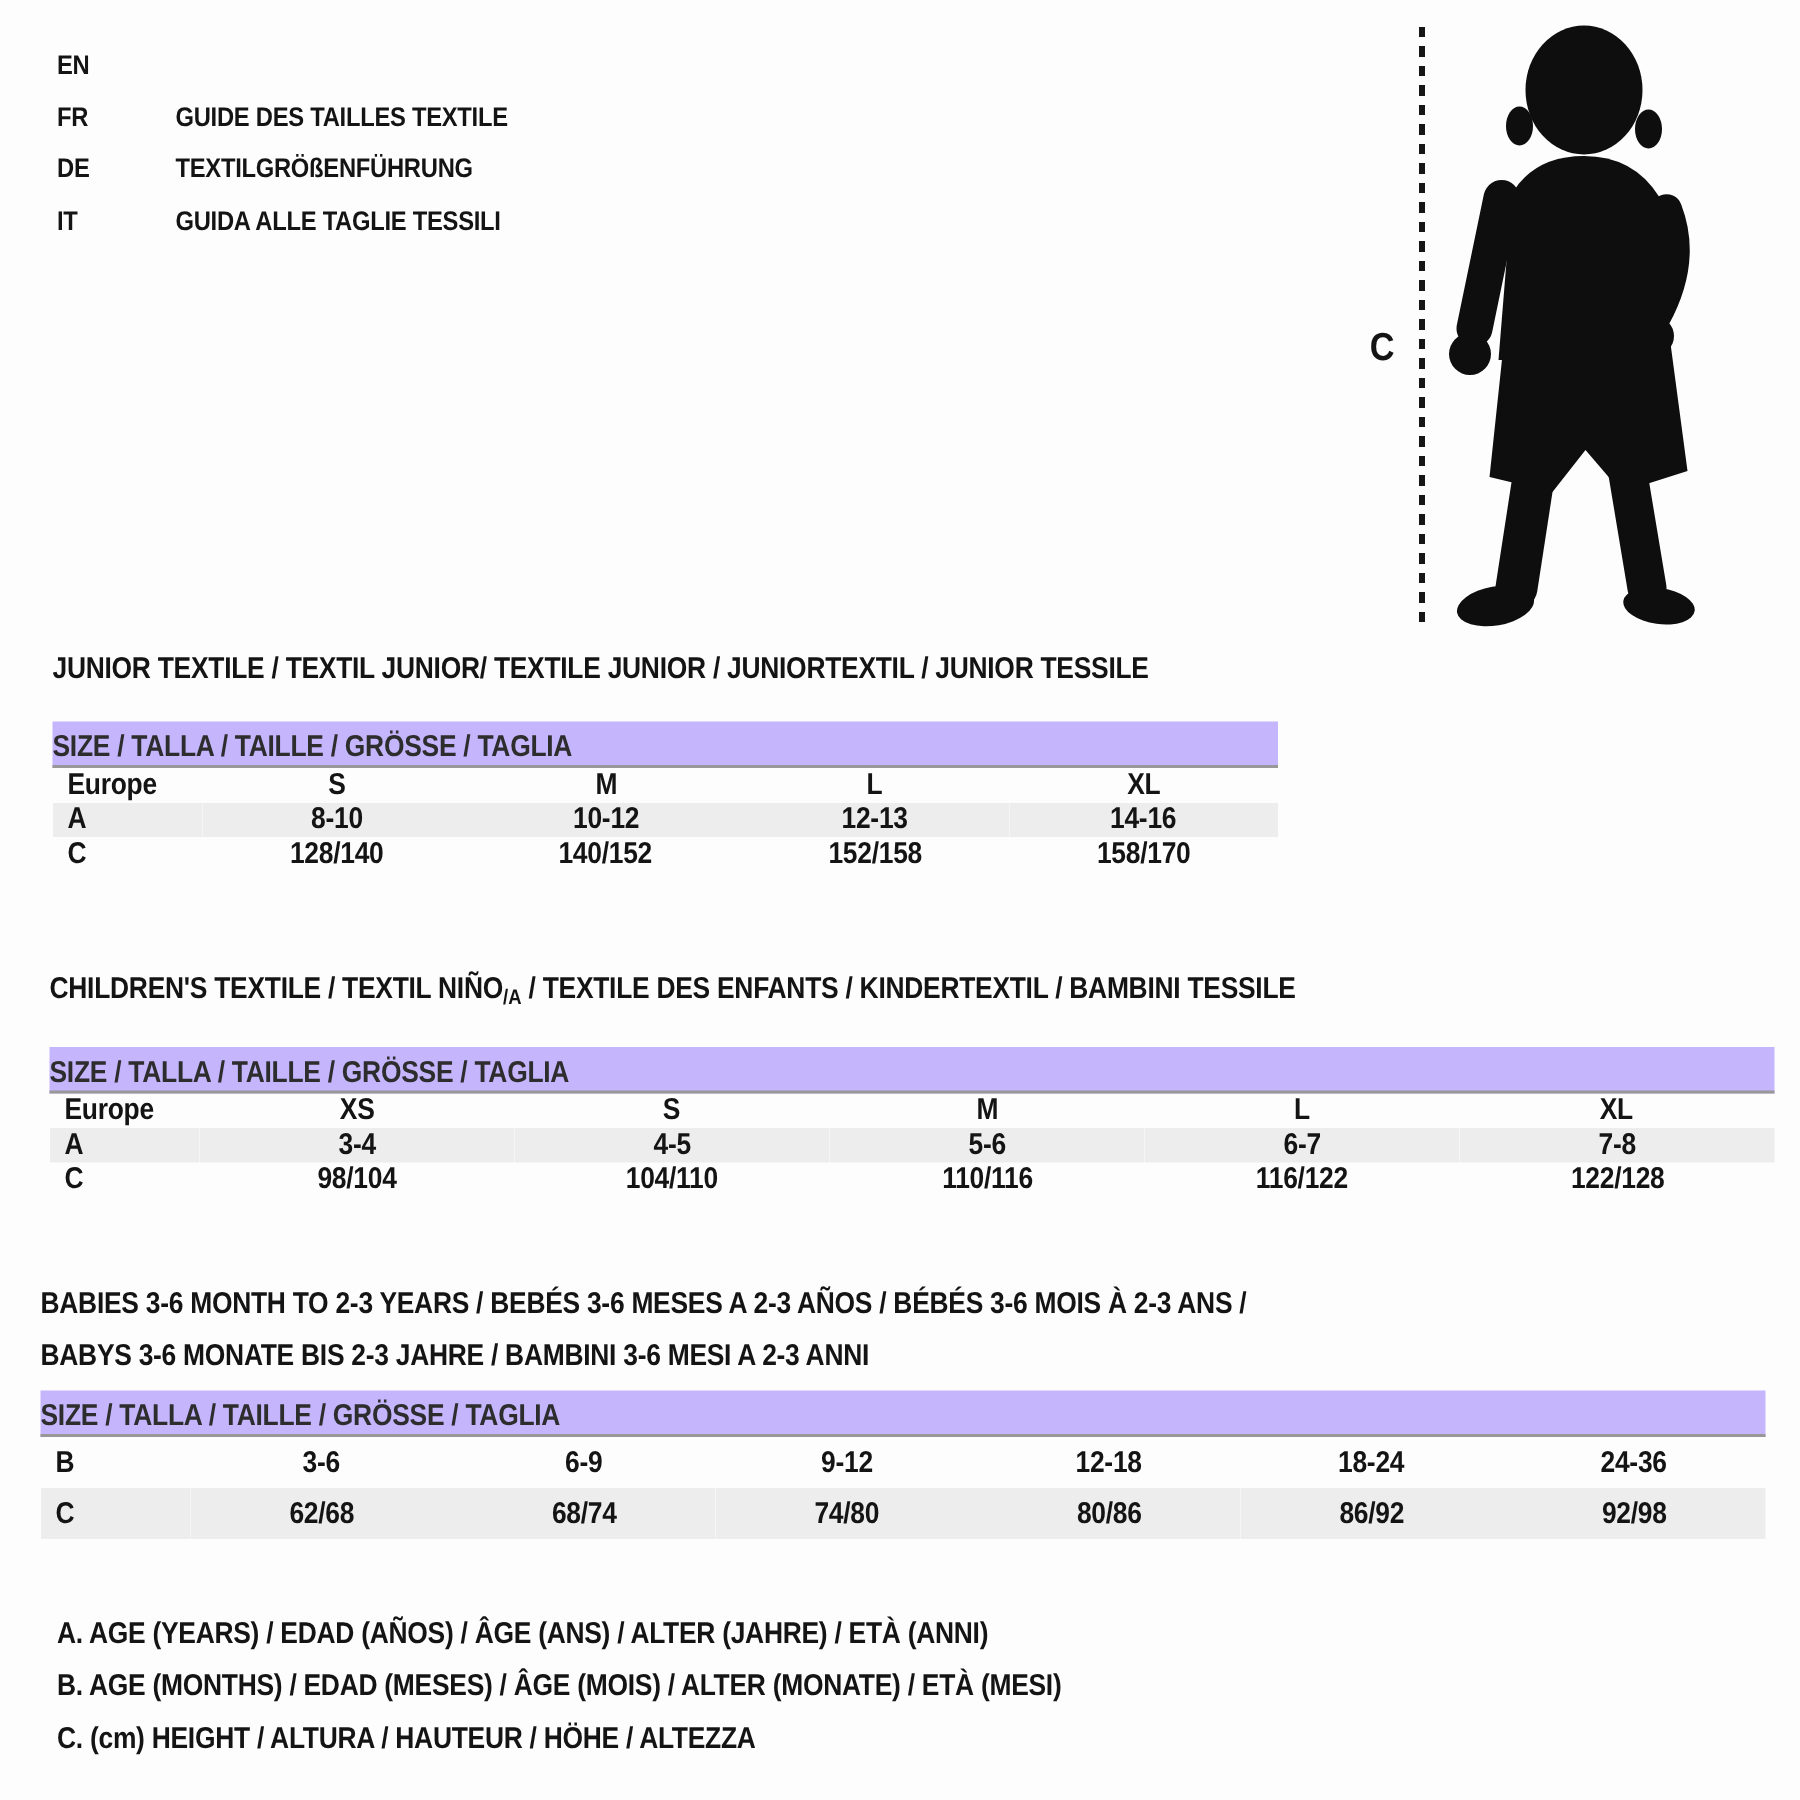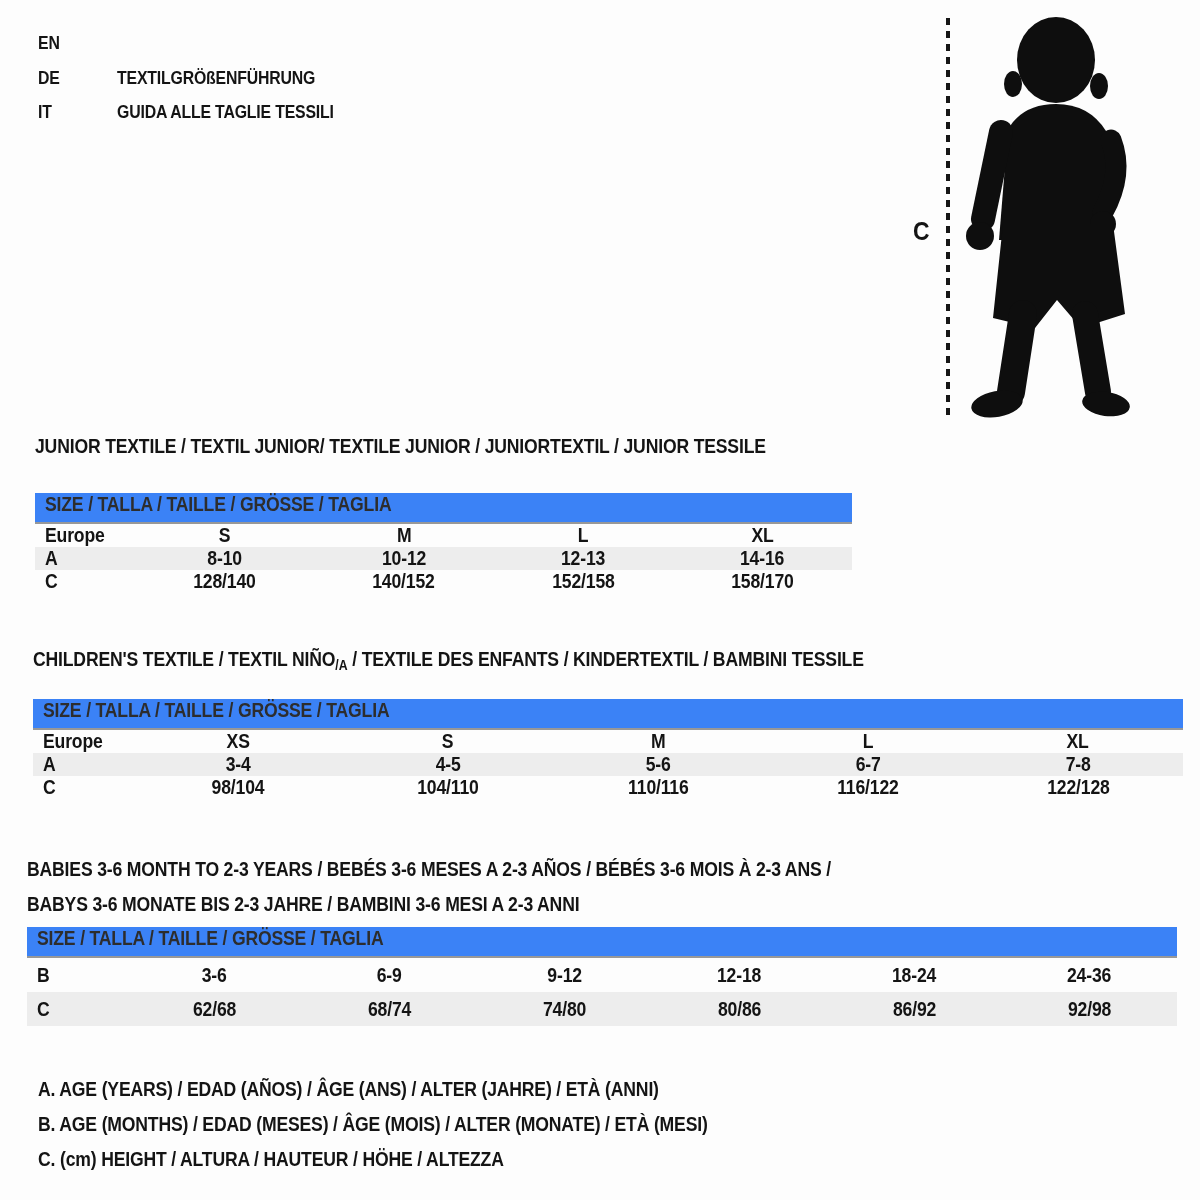--- a/index.html
+++ b/index.html
@@ -25,26 +25,26 @@
     left:946px; top:18px; width:4px; height:398px;
     background:repeating-linear-gradient(180deg,#161616 0 7px,transparent 7px 13px);
   }
   #height-label { left:912px; top:216px; font-size:26px; }
   #baby-figure { left:963px; top:14px; width:177px; height:404px; }
 
   
   .sec-title { font-size:20px; line-height:22px; }
   .sub-a { font-size:14px; vertical-align:-4px; letter-spacing:0; }
   .size-bar {
-    height:29px; background:#3b82f6; border-bottom:2px solid #989898;
-    display:flex; align-items:flex-start; padding-left:10px;
+    height:29px; background:#c4b5fd; border-bottom:2px solid #989898;
+    display:flex; align-items:flex-end; 
     font-size:20px; color:#2d2d2d;
   }
   #junior-section   { left:35px; top:435px; width:817px; }
-  #junior-section .sec-title { margin-bottom:36px; }
+  #junior-section .sec-title { margin-bottom:24px; }
   #children-section { left:33px; top:648px; width:1150px; }
   #children-section .sec-title { margin-bottom:23px; }
   #babies-section   { left:27px; top:852px; width:1150px; }
   #babies-section .sec-title { line-height:35px; margin-bottom:5px; }
 
   table.size-table { width:100%; border-collapse:collapse; table-layout:fixed; }
   table.size-table td {
     height:18px; padding:0; text-align:center; font-size:20px;
     overflow:hidden; white-space:nowrap;
   }
@@ -56,20 +56,24 @@
   
   #legend { left:38px; top:1072px; }
   .legend-line { font-size:20px; line-height:35px; }
 </style>
 </head>
 <body>
 
 <div id="lang-list" class="abs">
   <div class="lang-row">
     <span class="lang-code"><span class="cz">EN</span></span>
+  </div>
+  <div class="lang-row">
+    <span class="lang-code"><span class="cz">FR</span></span>
+    <span><span class="cz">GUIDE DES TAILLES TEXTILE</span></span>
   </div>
   <div class="lang-row">
     <span class="lang-code"><span class="cz">DE</span></span>
     <span><span class="cz">TEXTILGRÖßENFÜHRUNG</span></span>
   </div>
   <div class="lang-row">
     <span class="lang-code"><span class="cz">IT</span></span>
     <span><span class="cz">GUIDA ALLE TAGLIE TESSILI</span></span>
   </div>
 </div>

